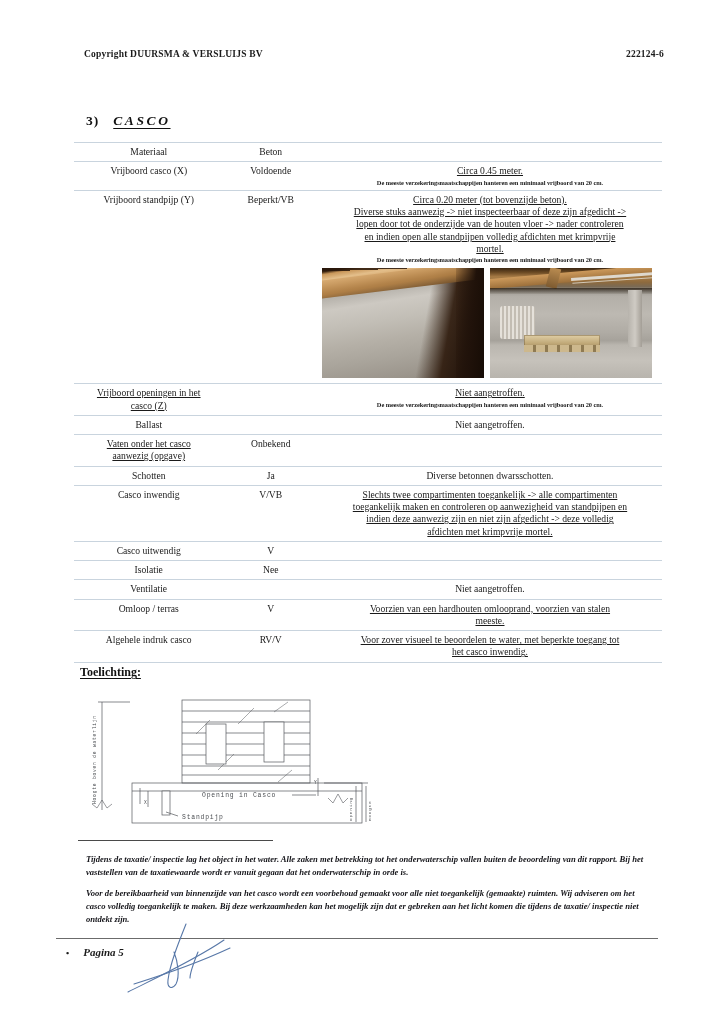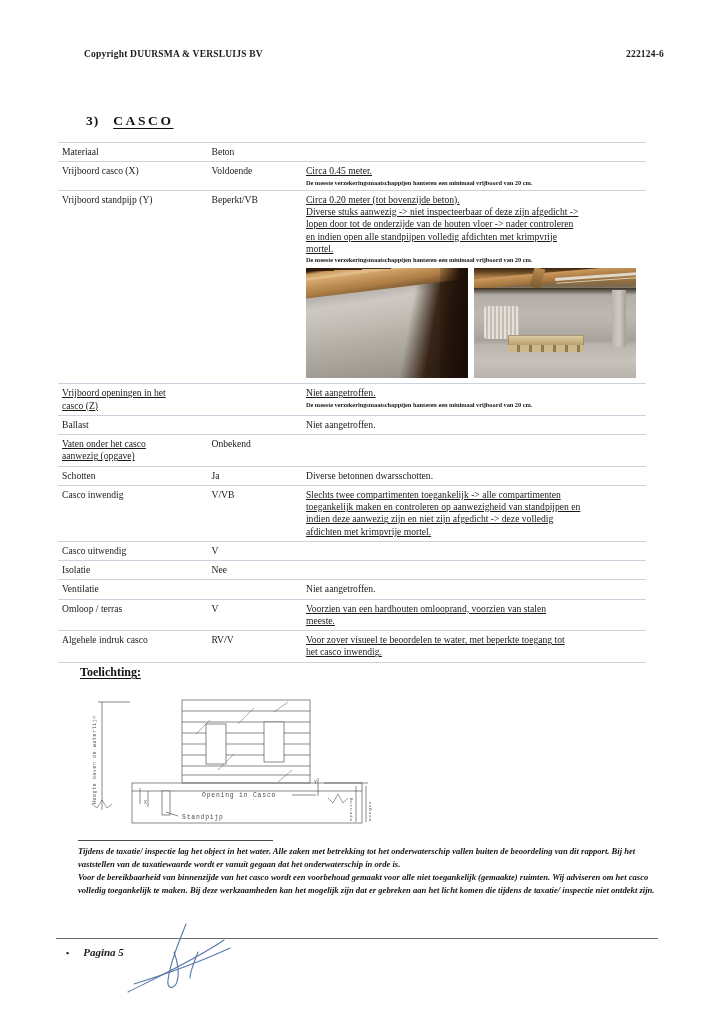--- a/index.html
+++ b/index.html
@@ -48,30 +48,32 @@
     color: #111;
     display: flex;
     align-items: baseline;
     gap: 14px;
   }
   .section-title .num { letter-spacing: 1px; }
   .section-title .name {
     text-decoration: underline;
     text-underline-offset: 3px;
     letter-spacing: 2.6px;
+    font-style: italic;
   }
 
   
   .casco-table {
     position: absolute;
     top: 142px;
-    left: 58px;
+    left: 74px;
     width: 588px;
     border-collapse: collapse;
     font-size: 9.6px;
+    text-align: center;
   }
   .casco-table tr {
     border-top: 1px solid #c9d4de;
     border-bottom: 1px solid #c9d4de;
   }
   .casco-table td {
     vertical-align: top;
     padding: 3px 4px 3px 4px;
     line-height: 1.28;
   }
@@ -235,21 +237,21 @@
     position: absolute;
     top: 845px;
     left: 78px;
     width: 578px;
     font-size: 8.6px;
     font-style: italic;
     font-weight: bold;
     line-height: 1.52;
     color: #15151a;
   }
-  .disclaimer p { margin: 0; }
+  .disclaimer p { margin: 8px; }
 
   
   .footer-rule {
     position: absolute;
     top: 938px;
     left: 56px;
     width: 602px;
     border-top: 1.3px solid #6b6b6b;
   }
   .footer {

